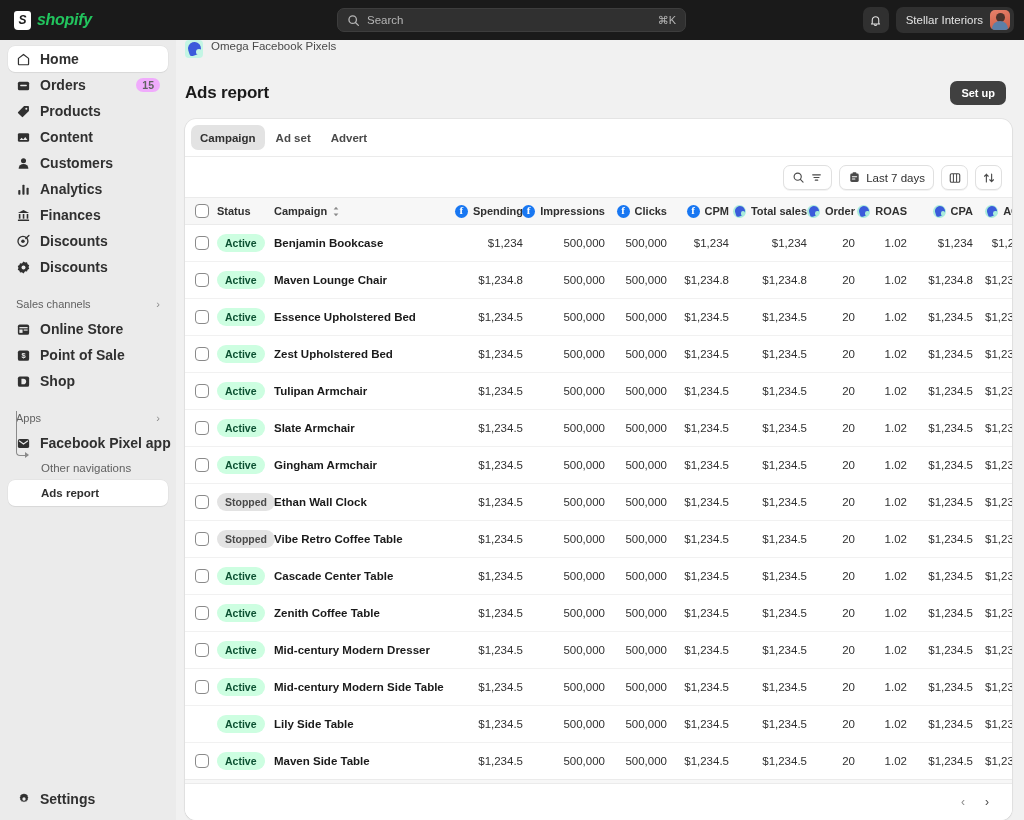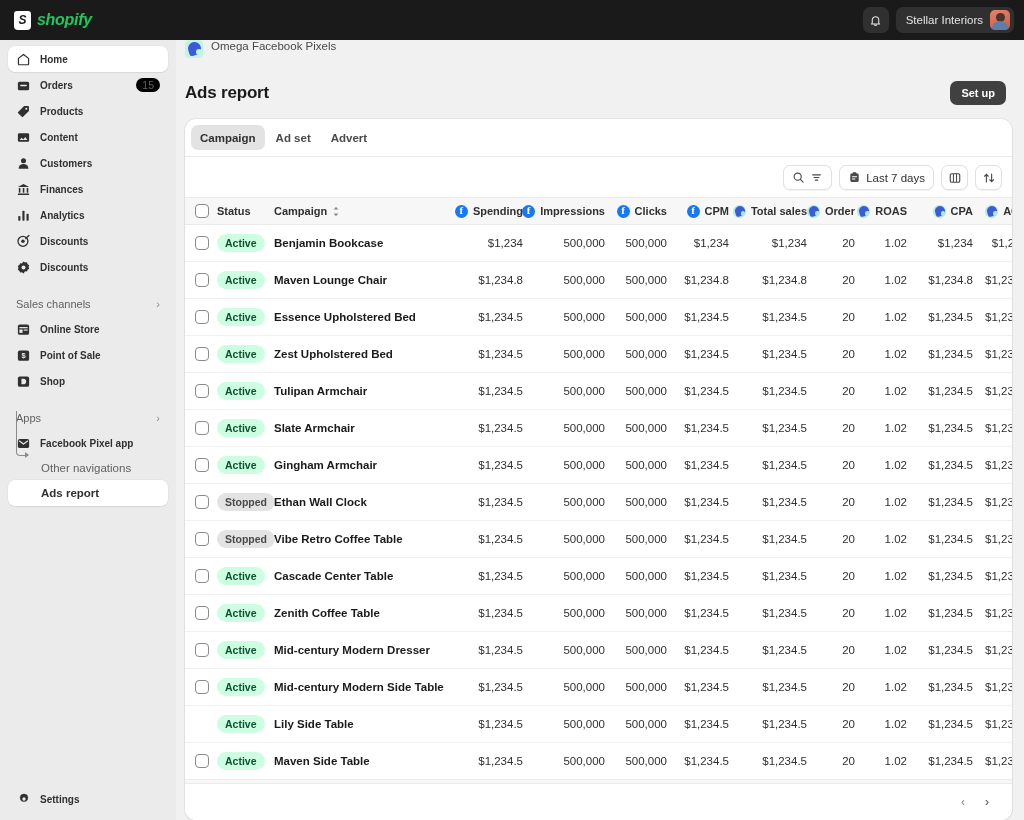--- a/index.html
+++ b/index.html
@@ -94,26 +94,26 @@
     position: relative;
   }
   .nav-item {
     display: flex; align-items: center;
     height: 26px; border-radius: 7px;
     padding: 0 8px; gap: 9px;
     cursor: pointer; position: relative;
     color: #303030;
   }
   .nav-item.active { background: #fff; box-shadow: 0 0 0 0.5px rgba(0,0,0,.05), 0 1px 1px rgba(0,0,0,.06); }
-  .nav-label { font-size: 10px; font-weight: 600; white-space: nowrap; }
+  .nav-label { font-size: 14px; font-weight: 600; white-space: nowrap; }
   .nav-icon { width: 15px; height: 15px; flex: 0 0 15px; display:flex; align-items:center; justify-content:center; }
   .nav-icon svg { display: block; }
   .badge-count {
     margin-left: auto; font-size: 10.5px; color: #616161;
-    background: #000000; border-radius: 7px; padding: 1px 6px; font-weight: 400;
+    background: #f0abfc; border-radius: 7px; padding: 1px 6px; font-weight: 700;
   }
   .section-head {
     display: flex; align-items: center;
     padding: 0 8px; height: 24px; margin-top: 12px;
     cursor: pointer; border-radius: 7px;
   }
   .section-title { font-size: 11px; color: #616161; font-weight: 500; }
   .section-chev { margin-left: auto; color: #8a8a8a; font-size: 11px; line-height: 1; }
   .sub-item {
     display: flex; align-items: center; height: 24px;
@@ -308,20 +308,28 @@
 </style>
 </head>
 <body>
 
 <div class="topbar">
   <div class="brand">
     <div class="brand-mark">S</div>
     <div class="brand-text">shopify</div>
   </div>
 
+  <div class="searchwrap">
+    <svg width="13" height="13" viewBox="0 0 16 16" fill="none">
+      <circle cx="7" cy="7" r="4.6" stroke="#b5b5b5" stroke-width="1.6"></circle>
+      <line x1="10.4" y1="10.4" x2="14" y2="14" stroke="#b5b5b5" stroke-width="1.6" stroke-linecap="round"></line>
+    </svg>
+    <input class="search-input" type="text" placeholder="Search" style="">
+    <span class="search-kbd">⌘K</span>
+  </div>
 
   <div class="top-right">
     <button class="bell-btn">
       <svg width="13" height="13" viewBox="0 0 16 16" fill="none">
         <path d="M4 11.2V7.3a4 4 0 0 1 8 0v3.9l1 1.1H3l1-1.1z" stroke="#e3e3e3" stroke-width="1.3" stroke-linejoin="round"></path>
         <path d="M6.6 13.3a1.5 1.5 0 0 0 2.8 0" stroke="#e3e3e3" stroke-width="1.3" stroke-linecap="round"></path>
       </svg>
     </button>
     <button class="store-btn">
       <span class="store-name">Stellar Interiors</span>
@@ -380,39 +388,39 @@
             <circle cx="8" cy="5" r="2.7" fill="#303030"></circle>
             <path d="M2.8 13.6a5.2 5.2 0 0 1 10.4 0z" fill="#303030"></path>
           </svg>
       </span>
       <span class="nav-label">Customers</span>
     </div>
 
     <div class="nav-item">
       <span class="nav-icon">
         <svg width="15" height="15" viewBox="0 0 16 16">
+            <rect x="2.4" y="8.4" width="2.3" height="5.2" rx=".8" fill="#303030"></rect>
+            <rect x="6.8" y="3" width="2.3" height="10.6" rx=".8" fill="#303030"></rect>
+            <rect x="11.2" y="6.2" width="2.3" height="7.4" rx=".8" fill="#303030"></rect>
+          </svg>
+      </span>
+      <span class="nav-label">Analytics</span>
+    </div>
+
+    <div class="nav-item">
+      <span class="nav-icon">
+        <svg width="15" height="15" viewBox="0 0 16 16">
             <path d="M8 2 14 5.4H2z" fill="#303030"></path>
             <rect x="3" y="6.4" width="1.7" height="5" fill="#303030"></rect>
             <rect x="7.2" y="6.4" width="1.7" height="5" fill="#303030"></rect>
             <rect x="11.4" y="6.4" width="1.7" height="5" fill="#303030"></rect>
             <rect x="2" y="12.2" width="12" height="1.6" rx=".6" fill="#303030"></rect>
           </svg>
       </span>
       <span class="nav-label">Finances</span>
-    </div>
-
-    <div class="nav-item">
-      <span class="nav-icon">
-        <svg width="15" height="15" viewBox="0 0 16 16">
-            <rect x="2.4" y="8.4" width="2.3" height="5.2" rx=".8" fill="#303030"></rect>
-            <rect x="6.8" y="3" width="2.3" height="10.6" rx=".8" fill="#303030"></rect>
-            <rect x="11.2" y="6.2" width="2.3" height="7.4" rx=".8" fill="#303030"></rect>
-          </svg>
-      </span>
-      <span class="nav-label">Analytics</span>
     </div>
 
     <div class="nav-item">
       <span class="nav-icon">
         <svg width="15" height="15" viewBox="0 0 16 16" fill="none">
             <circle cx="7.4" cy="7.8" r="5.3" stroke="#303030" stroke-width="1.4"></circle>
             <circle cx="7.4" cy="7.8" r="1.9" fill="#303030"></circle>
             <path d="M10.4 4.8 13.8 1.6" stroke="#303030" stroke-width="1.4" stroke-linecap="round"></path>
           </svg>
       </span>

